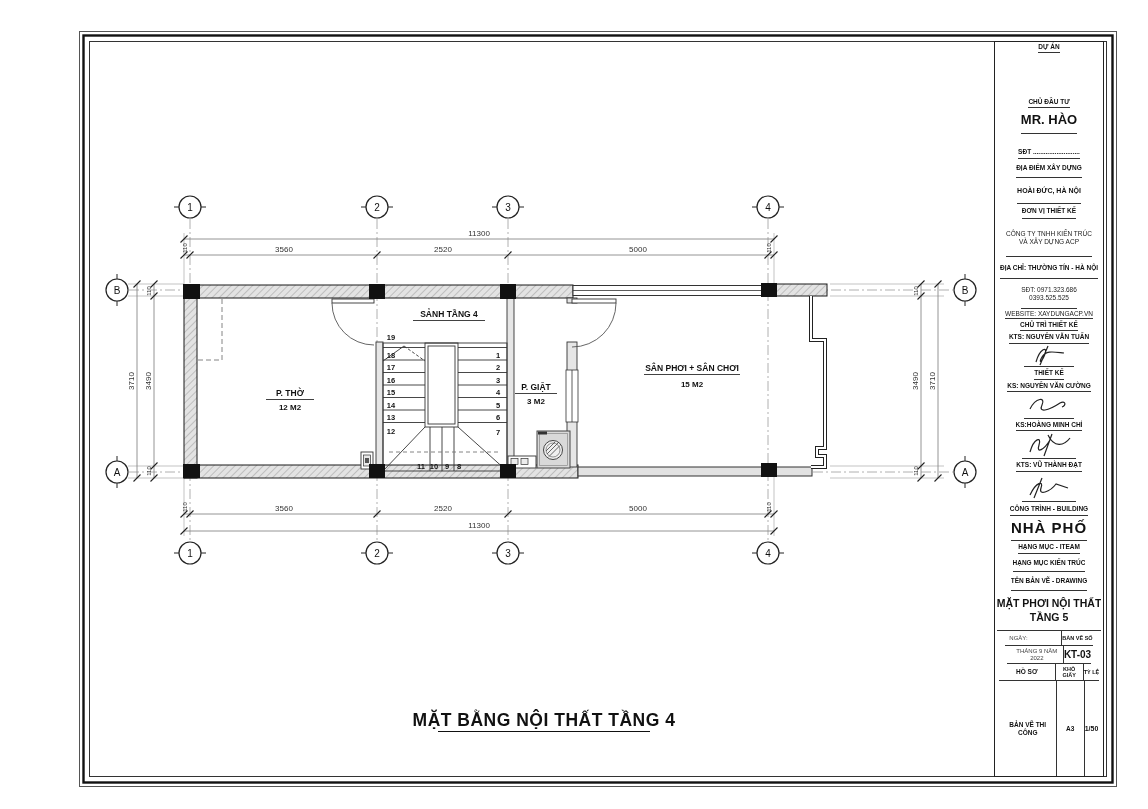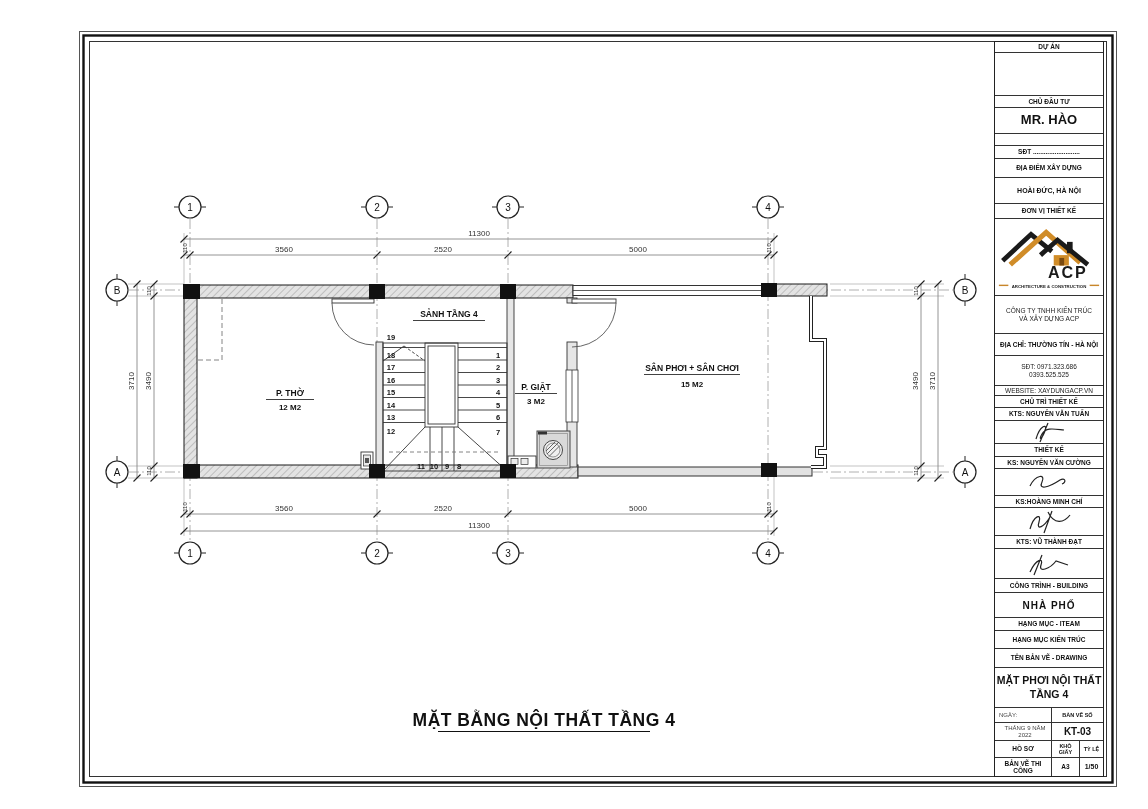--- a/index.html
+++ b/index.html
@@ -9,34 +9,34 @@
   .dim-s { font-size:6px; fill:#333; }
   .room  { font-size:8.5px; font-weight:bold; fill:#111; }
   .room-s{ font-size:8px;  font-weight:bold; fill:#111; }
   .stair { font-size:7.5px; font-weight:bold; fill:#111; }
   .bub   { font-size:10px; fill:#111; }
   .btitle{ font-size:17.5px; font-weight:bold; fill:#111; letter-spacing:.5px; }
 
   
   .tb { position:absolute; left:994px; top:41px; width:110px; height:736px;
         border:1px solid #222; box-sizing:border-box; background:#fff;
-        display:flex; flex-direction:column; }
+        display:flex; flex-direction:column;align-items:center; }
   .tbrow { box-sizing:border-box; border-bottom:1px solid #333; display:flex;
            align-items:center; justify-content:center; text-align:center;
            overflow:hidden; flex:0 0 auto; line-height:1.1; }
   .tbrow.last { border-bottom:none; flex:1 1 auto; }
   .tbcols { padding:0; }
   .tbcols > div { box-sizing:border-box; height:100%; display:flex; align-items:center; justify-content:center; }
   .cr { border-right:1px solid #333; }
   .h6  { font-size:6.5px; font-weight:bold; color:#111; }
   .h55 { font-size:5.5px; font-weight:bold; color:#111; }
   .reg65 { font-size:6.5px; color:#222; }
   .gray6 { font-size:6px; color:#444; }
   .big   { font-size:13px; font-weight:bold; color:#111; }
-  .nhapho{ font-size:10px; font-weight:bold; color:#111; letter-spacing:1px; }
+  .nhapho{ font-size:15px; font-weight:bold; color:#111; letter-spacing:1px; }
   .dn    { font-size:10.5px; font-weight:bold; color:#111; line-height:1.3; }
   .kt    { font-size:10px; font-weight:bold; color:#111; }
   .b65   { font-size:6.5px; font-weight:bold; color:#111; }
   .b7    { font-size:7px; font-weight:bold; color:#111; }
 </style>
 </head>
 <body>
 
 <svg width="1148" height="809" viewBox="0 0 1148 809" style="position:absolute;left:0;top:0;">
   <defs>
@@ -345,34 +345,20 @@
   <div class="tbrow h6" style="height:11px">DỰ ÁN</div>
   <div class="tbrow" style="height:43px"></div>
   <div class="tbrow h6" style="height:12px">CHỦ ĐẦU TƯ</div>
   <div class="tbrow big" style="height:26px">MR. HÀO</div>
   <div class="tbrow" style="height:12px"></div>
   <div class="tbrow h6" style="height:13px">SĐT ..........................</div>
   <div class="tbrow h6" style="height:19px">ĐỊA ĐIỂM XÂY DỰNG</div>
   <div class="tbrow b7" style="height:26px">HOÀI ĐỨC, HÀ NỘI</div>
   <div class="tbrow h6" style="height:15px">ĐƠN VỊ THIẾT KẾ</div>
 
-  <div class="tbrow" style="height:77px">
-    <svg width="104" height="72" viewBox="0 0 110 76">
-      <path d="M6,42 L36,14 L58,32" stroke="#1a1a1a" stroke-width="5" fill="none"></path>
-      <path d="M14,46 L52,12 L88,44" stroke="#D08C28" stroke-width="5.5" fill="none"></path>
-      <path d="M46,36 L64,20 L96,46" stroke="#1a1a1a" stroke-width="5" fill="none"></path>
-      <rect x="74" y="22" width="6" height="12" fill="#1a1a1a"></rect>
-      <rect x="60" y="36" width="16" height="11" fill="#D08C28"></rect>
-      <rect x="66" y="39" width="5" height="8" fill="#7a4a10"></rect>
-      <text x="75" y="60" text-anchor="middle" font-size="17" font-weight="bold" letter-spacing="2" fill="#111">ACP</text>
-      <line x1="2" y1="68" x2="12" y2="68" stroke="#C8862A" stroke-width="1.5"></line>
-      <text x="55" y="70.5" text-anchor="middle" font-size="4.6" font-weight="bold" fill="#C8862A">ARCHITECTURE &amp; CONSTRUCTION</text>
-      <line x1="98" y1="68" x2="108" y2="68" stroke="#C8862A" stroke-width="1.5"></line>
-    </svg>
-  </div>
 
   <div class="tbrow reg65" style="height:38px; flex-direction:column">
     <div>CÔNG TY TNHH KIẾN TRÚC</div>
     <div>VÀ XÂY DỰNG ACP</div>
   </div>
   <div class="tbrow h6" style="height:22px">ĐỊA CHỈ: THƯỜNG TÍN - HÀ NỘI</div>
   <div class="tbrow reg65" style="height:30px; flex-direction:column">
     <div>SĐT:  0971.323.686</div>
     <div>0393.525.525</div>
   </div>
@@ -403,21 +389,21 @@
         <path d="M8,21 C14,8 22,6 19,14 C16,22 28,18 34,10 L46,14 M20,4 L12,24" stroke="#222" stroke-width="1.2" fill="none"></path>
       </svg>
   </div>
   <div class="tbrow h6" style="height:14px">CÔNG TRÌNH - BUILDING</div>
   <div class="tbrow nhapho" style="height:25px">NHÀ PHỐ</div>
   <div class="tbrow h6" style="height:13px">HẠNG MỤC - ITEAM</div>
   <div class="tbrow h6" style="height:18px">HẠNG MỤC KIẾN TRÚC</div>
   <div class="tbrow h6" style="height:19px">TÊN BẢN VẼ - DRAWING</div>
   <div class="tbrow dn" style="height:40px; flex-direction:column">
     <div>MẶT PHƠI NỘI THẤT</div>
-    <div>TẦNG 4</div>
+    <div>TẦNG 5</div>
   </div>
   <div class="tbrow tbcols" style="height:15px">
     <div class="cr gray6" style="width:57px; justify-content:flex-start; padding-left:4px">NGÀY:</div>
     <div class="h55" style="flex:1">BẢN VẼ SỐ</div>
   </div>
   <div class="tbrow tbcols" style="height:18px">
     <div class="cr gray6" style="width:57px; justify-content:flex-start; padding-left:4px">THÁNG 9 NĂM 2022</div>
     <div class="kt" style="flex:1">KT-03</div>
   </div>
   <div class="tbrow tbcols" style="height:17px">

